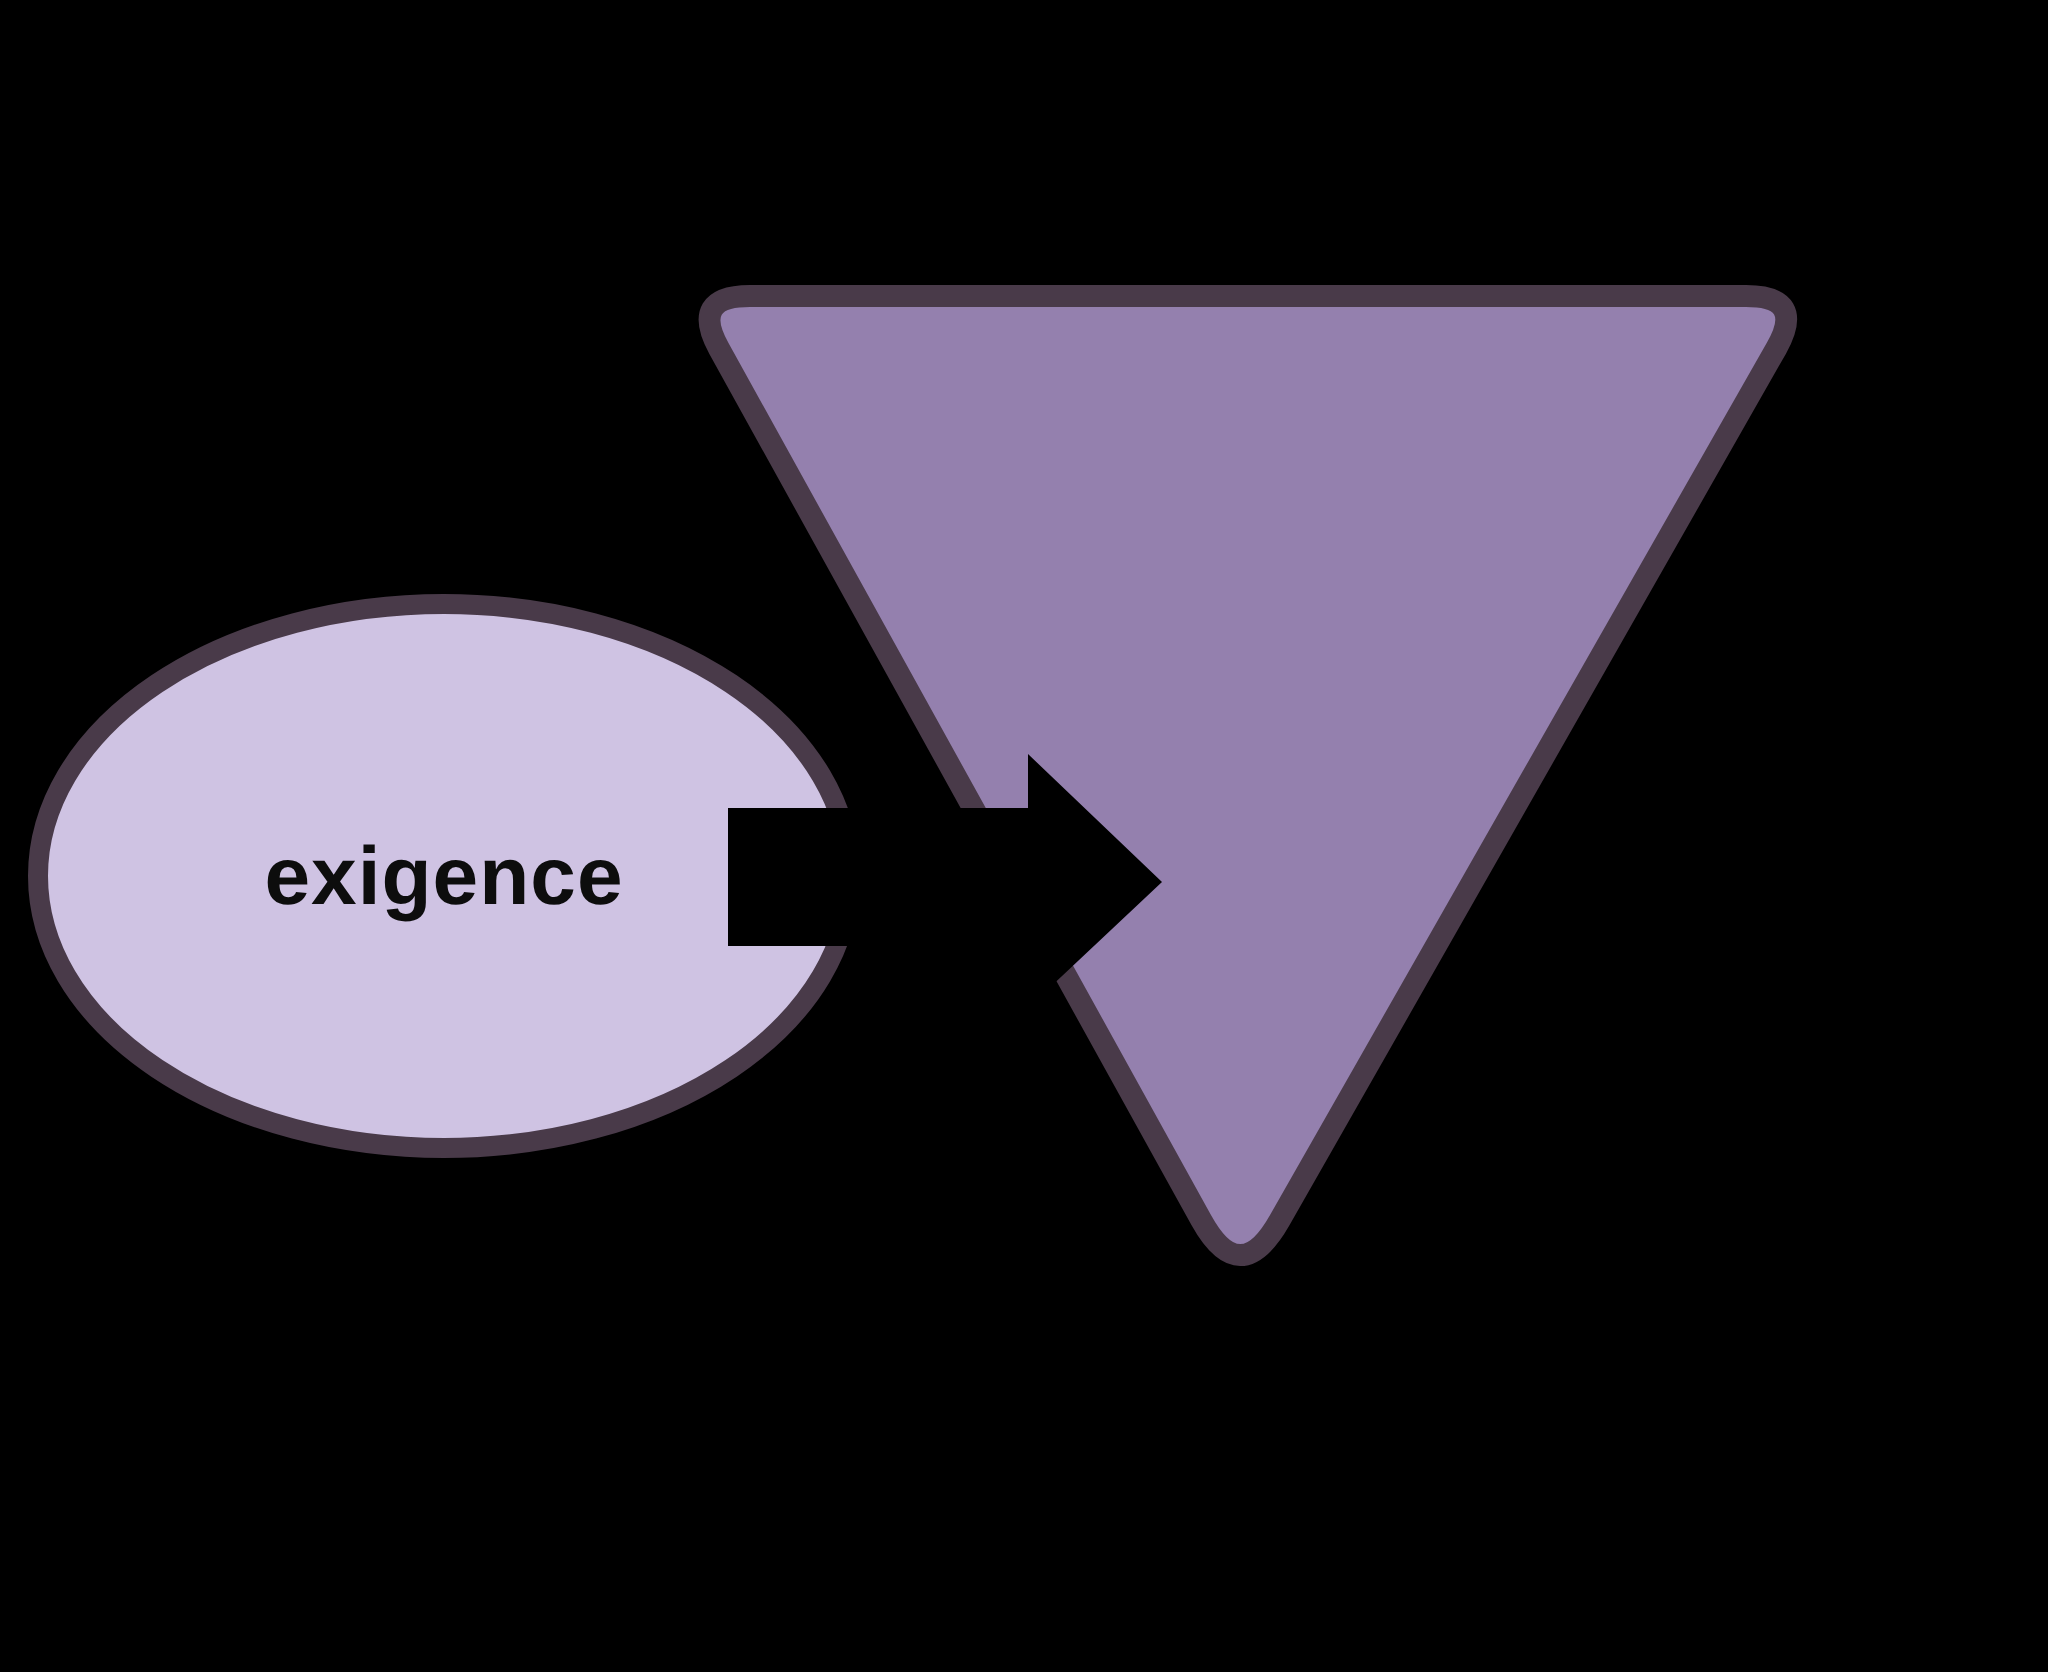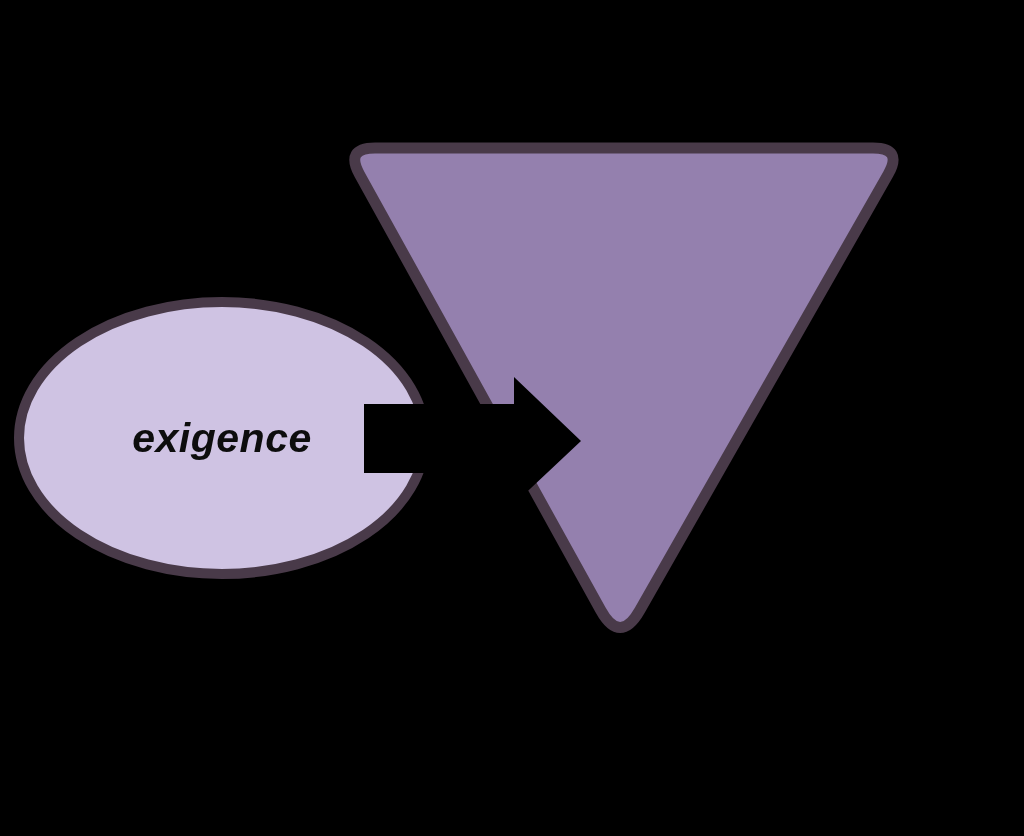--- a/index.html
+++ b/index.html
@@ -8,21 +8,20 @@
     width: 1024px;
     height: 836px;
     background: #000000;
     overflow: hidden;
     font-family: "Liberation Sans", sans-serif;
   }
   .canvas-wrap {
     position: relative;
     width: 1024px;
     height: 836px;
-    font-style: italic;
   }
   svg.diagram {
     display: block;
     width: 1024px;
     height: 836px;
   }
   .node-label {
     font-family: "Liberation Sans", sans-serif;
     font-size: 41px;
     font-weight: 700;

